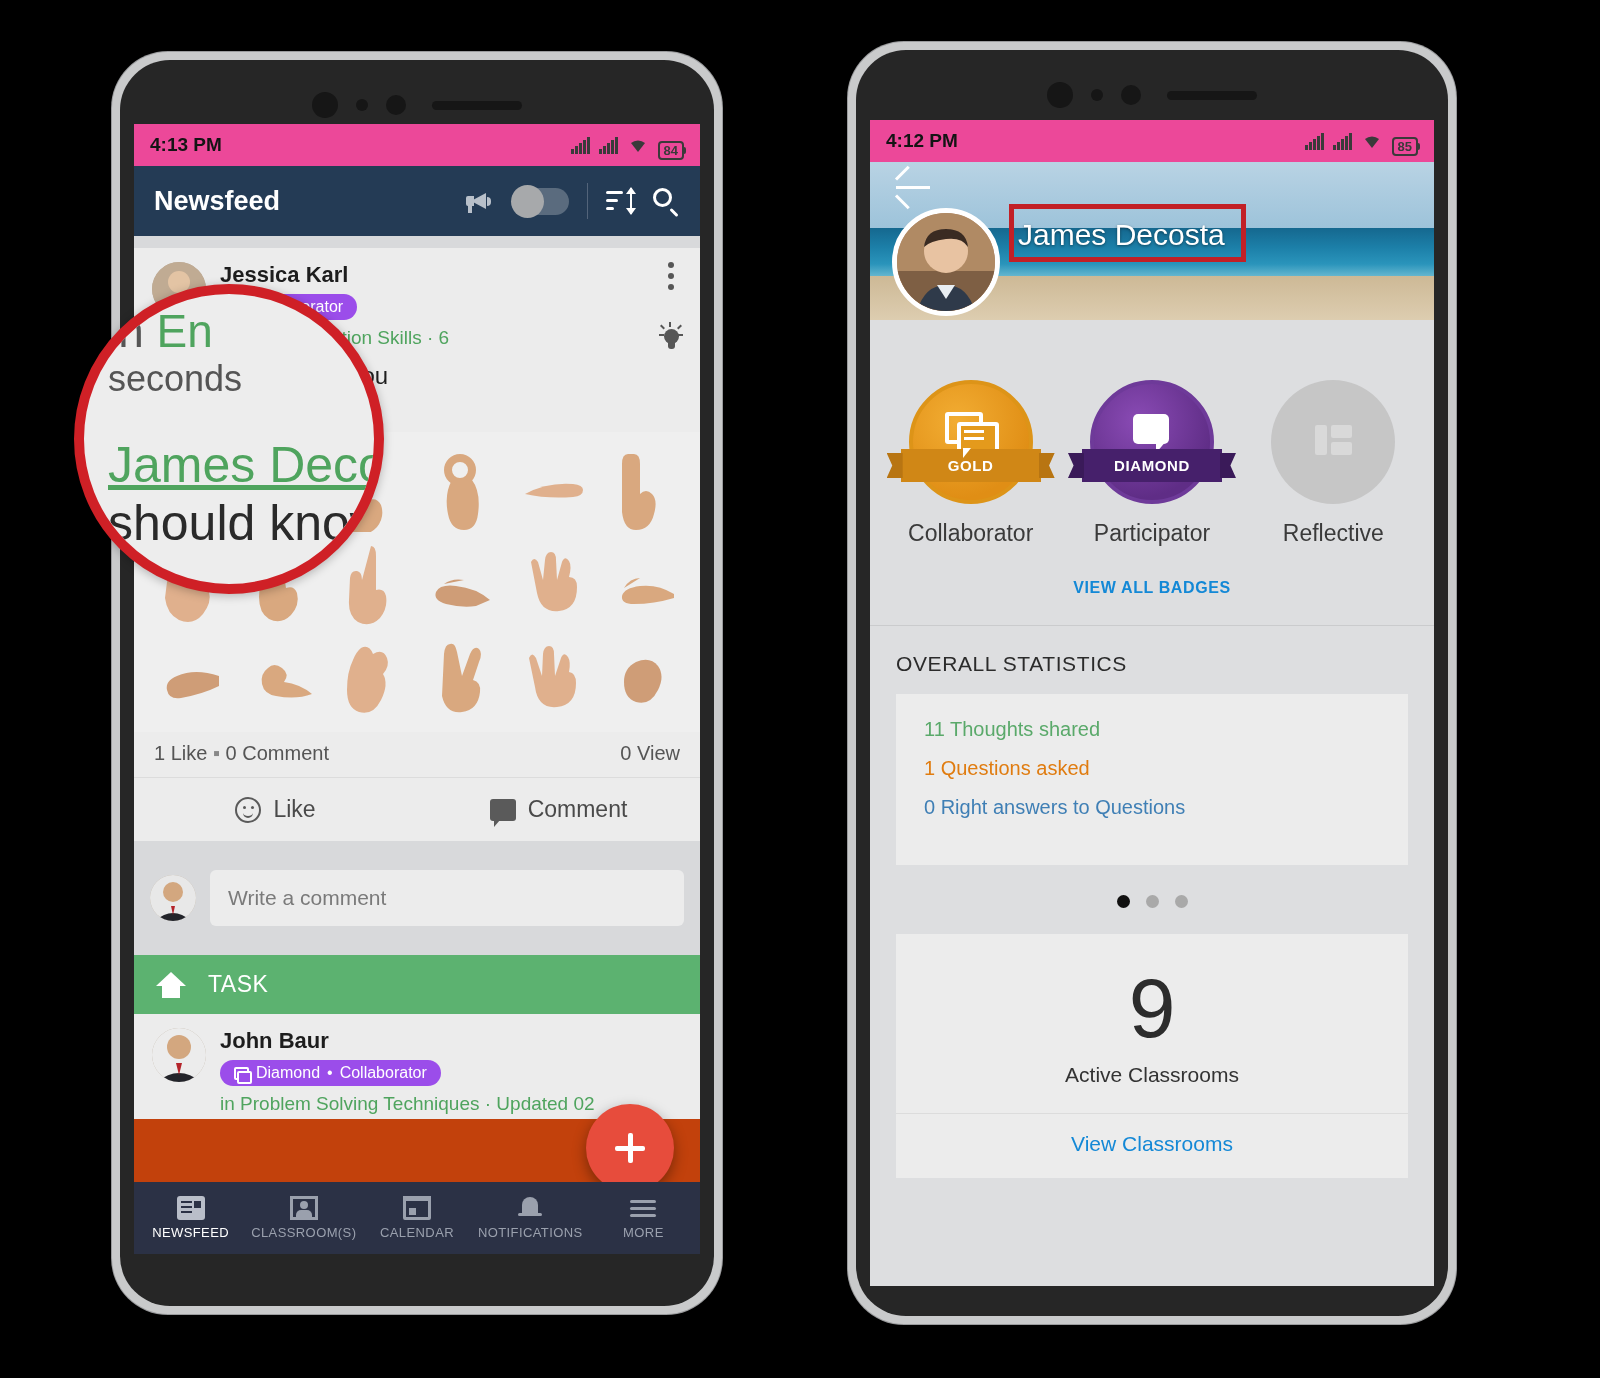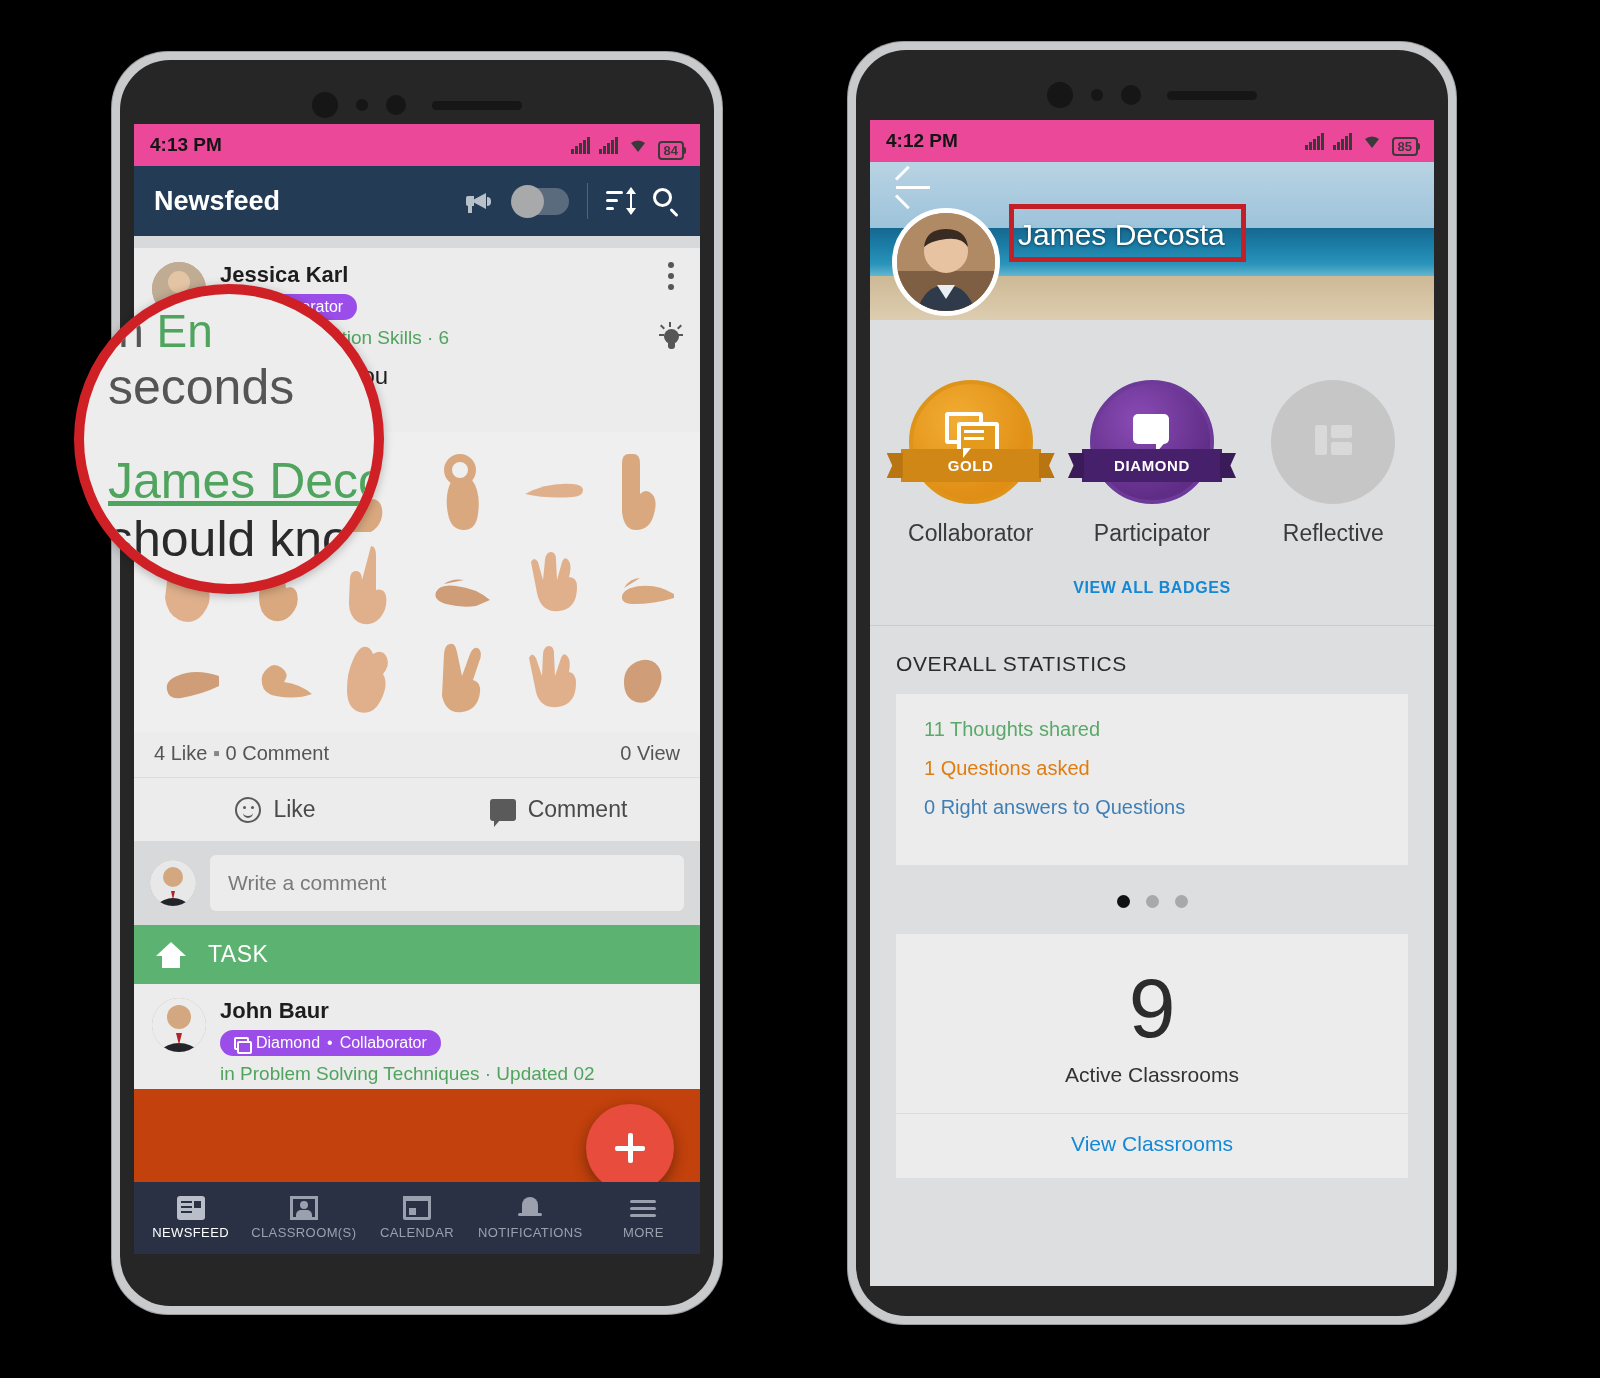--- a/index.html
+++ b/index.html
@@ -127,21 +127,21 @@
   .counts { display: flex; justify-content: space-between; padding: 10px 20px 12px; font-size: 20px; color: #555; border-bottom: 1px solid #dcdcdc;}
   .counts .dot { color: #888; }
   .act-row { display: flex; }
   .act { flex: 1; display: flex; align-items: center; justify-content: center; gap: 12px; padding: 18px 0; font-size: 23px; color: #4a4a4a;}
   .smile { width: 26px; height: 26px; border: 2px solid #5a5a5a; border-radius: 50%; position: relative;}
   .smile::before{content:"";position:absolute;left:6px;top:7px;width:3px;height:3px;border-radius:50%;background:#5a5a5a;box-shadow:8px 0 0 #5a5a5a;}
   .smile::after{content:"";position:absolute;left:6px;top:12px;width:10px;height:5px;border-bottom:2px solid #5a5a5a;border-radius:0 0 8px 8px;}
   .cmt-ico { width: 26px; height: 22px; background: #5a5a5a; border-radius: 3px; position: relative;}
   .cmt-ico::after{content:"";position:absolute;left:4px;bottom:-6px;border-left:6px solid #5a5a5a;border-bottom:7px solid transparent;}
 
-  .comment-bar { background: #d8d9db; display: flex; align-items: center; gap: 14px; padding: 14px 16px; }
+  .comment-bar { background: #d8d9db; display: flex; align-items: center; gap: 14px; padding: 29px 16px; }
   .comment-input { flex: 1; background: #ececec; border-radius: 6px; padding: 16px 18px; color: #7a7a7a; font-size: 21px;}
 
   .task-hdr { background: #5cb270; display: flex; align-items: center; gap: 22px; padding: 16px 22px; color: #fff; font-size: 23px; letter-spacing: .5px;}
   .home-ico { width: 30px; height: 26px; position: relative; }
   .home-ico::before{content:"";position:absolute;left:0;top:0;border-left:15px solid transparent;border-right:15px solid transparent;border-bottom:14px solid #fff;}
   .home-ico::after{content:"";position:absolute;left:6px;top:12px;width:18px;height:14px;background:#fff;}
 
   .fab {
     position: absolute; right: 26px; bottom: 62px; width: 88px; height: 88px;
     border-radius: 50%; background: #e74c3c;
@@ -178,21 +178,21 @@
   
   .magnifier {
     position: absolute; border-radius: 50%;
     border: 10px solid #cf2026; background: #ededed;
     overflow: hidden; z-index: 9;
     box-shadow: 0 2px 10px rgba(0,0,0,.25);
   }
   .mag-inner { position: absolute; white-space: nowrap; }
   .mag-l1 { font-size: 46px; color: #555; }
   .mag-l1 .grn { color: #4fa45e; }
-  .mag-l2 { font-size: 50px; color: #555; }
+  .mag-l2 { font-size: 36px; color: #555; }
   .mag-l3 { font-size: 50px; color: #4fa45e; text-decoration: underline; }
   .mag-l4 { font-size: 50px; color: #2a2a2a; }
 
   
   .cover { height: 158px; position: relative; overflow: hidden; }
   .sky { position: absolute; inset: 0 0 58% 0; background: linear-gradient(#b9d3e4, #9dc3da); }
   .sea { position: absolute; top: 42%; left: 0; right: 0; bottom: 28%;
          background: linear-gradient(#15688f, #1c7fa8 40%, #2a94bb 75%, #64b6cf); }
   .sand { position: absolute; left: 0; right: 0; bottom: 0; height: 28%;
           background: linear-gradient(#cdb996, #ddcdb0); }
@@ -428,21 +428,21 @@
                   <path d="M6 20 q3 -7 7 0 l6 18 l1 -22 q1 -8 6 -8 q5 0 5 8 l1 22 l6 -18 q3 -7 7 -1 q3 5 1 15 q7 1 7 11 q0 22 -19 24 q-19 2 -22 -20z" fill="#e0b08d"></path>
                 </svg>
               <svg class="hand" viewBox="0 0 62 82">
                   <path d="M22 24 q14 -6 22 4 q7 10 0 24 q-8 16 -22 12 q-12 -4 -12 -20 q0 -14 12 -20z" fill="#cf9d77"></path>
                 </svg>
             </div>
           </div>
 
           <div class="counts">
             <span>
-              <span>4 Like</span>
+              <span>1 Like</span>
               <span class="dot">▪</span>
               <span>0 Comment</span>
             </span>
             <span>0 View</span>
           </div>
 
           <div class="act-row">
             <div class="act">
               <span class="smile"></span>
               <span>Like</span>

